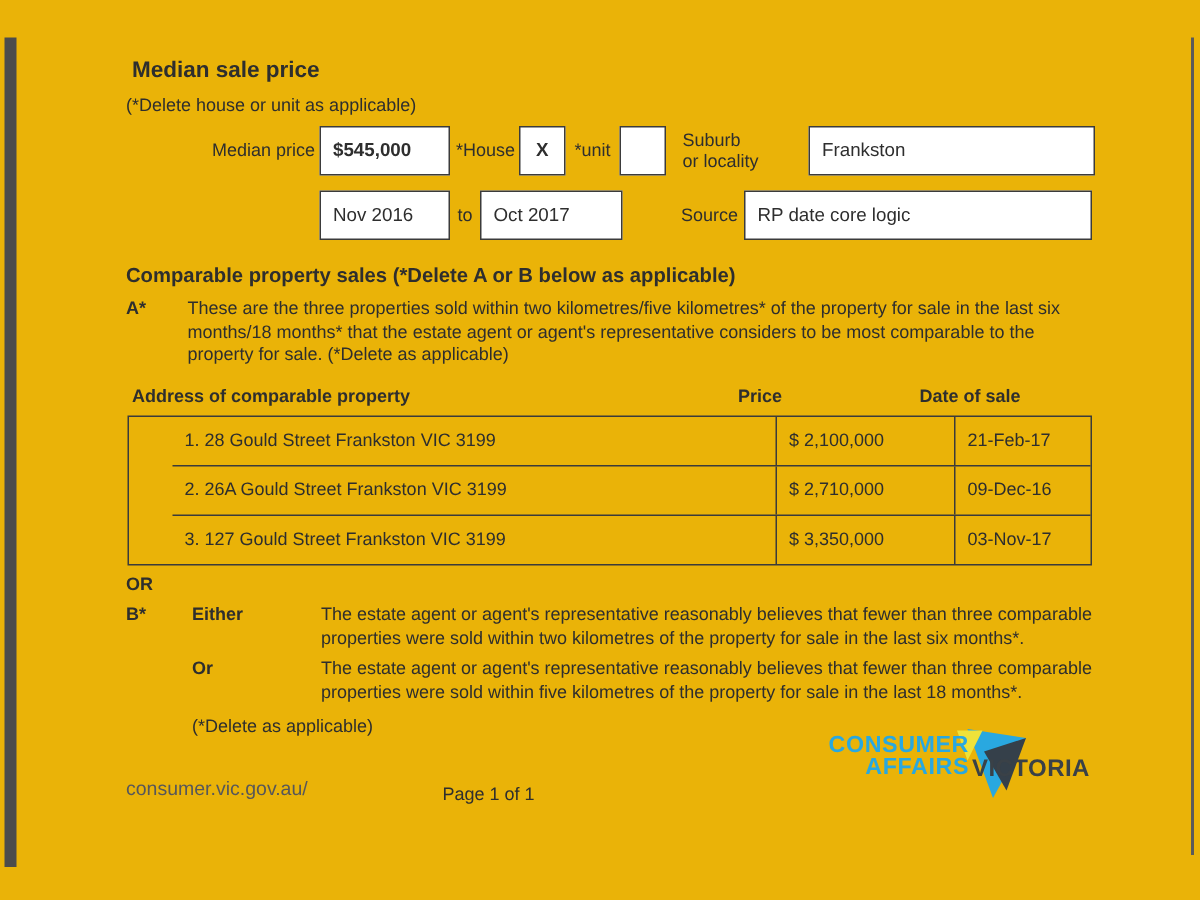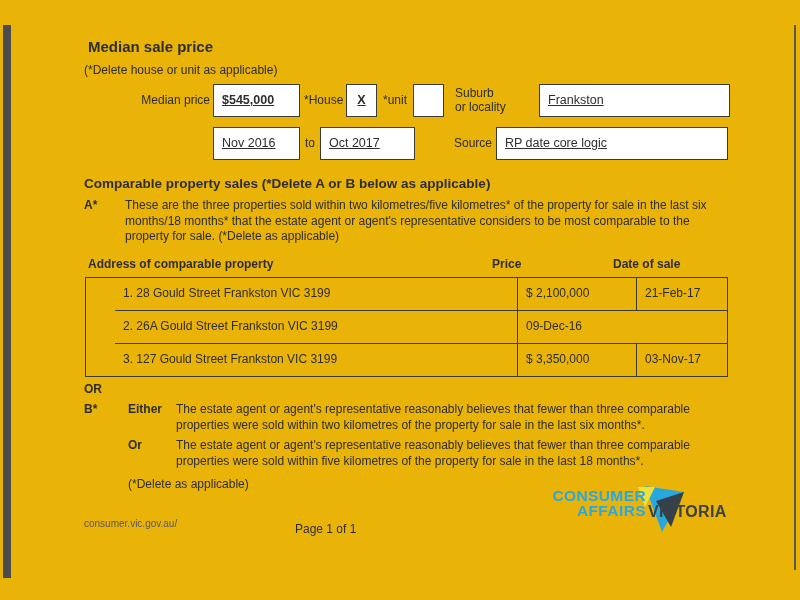--- a/index.html
+++ b/index.html
@@ -5,21 +5,21 @@
   html,body{margin:0;padding:0;background:#ffffff;}
   .page{position:relative;width:800px;height:600px;background:#eab308;overflow:hidden;
         font-family:"Liberation Sans","DejaVu Sans",sans-serif;color:#2e2e2e;}
   .scan-left-bar{position:absolute;left:3px;top:25px;width:8px;height:553px;background:#4c4c4c;}
   .scan-right-line{position:absolute;left:794px;top:25px;width:2px;height:545px;background:#5a5a5a;}
 
   .title{position:absolute;left:88px;top:38px;font-size:15px;font-weight:bold;}
   .subtitle{position:absolute;left:84px;top:63px;font-size:12px;}
 
   .fieldbox{position:absolute;border:1.5px solid #3b3b3b;background:#fff;font-size:12.5px;
-            line-height:30px;padding-left:8px;box-sizing:border-box;height:33px;text-decoration:underline;}
+            line-height:30px;padding-left:8px;box-sizing:border-box;height:33px;}
   .lbl{position:absolute;font-size:12px;line-height:33px;white-space:nowrap;}
   .lbl.right{text-align:right;}
 
   .row1-median-box{left:213px;top:84px;width:87px;font-weight:bold;}
   .row1-house-box{left:346px;top:84px;width:31px;padding-left:0;text-align:center;font-weight:bold;}
   .row1-unit-box{left:413px;top:84px;width:31px;padding-left:0;text-align:center;font-weight:bold;}
   .row1-suburb-box{left:539px;top:84px;width:191px;}
   .suburb-lbl{position:absolute;left:455px;top:86px;width:80px;font-size:12px;line-height:14px;}
 
   .row2-from-box{left:213px;top:127px;width:87px;}
@@ -44,24 +44,24 @@
   .tc-address{width:403px;border-right:1.5px solid #3b3b3b;}
   .tc-price{width:119px;border-right:1.5px solid #3b3b3b;}
   .tc-date{flex:1;}
 
   .or-label{position:absolute;left:84px;top:382px;font-size:12px;font-weight:bold;}
 
   .clauseB{position:absolute;left:84px;top:402px;width:660px;font-size:12px;line-height:15.5px;}
   .b-block{position:relative;padding-left:92px;box-sizing:border-box;margin-bottom:5px;}
   .b-main-label{position:absolute;left:0;top:0;font-weight:bold;}
   .b-sub-label{position:absolute;left:44px;top:0;font-weight:bold;}
-  .b-text{width:535px;}
+  .b-text{width:535px;margin-left:38px;}
   .b-delete{margin-left:44px;margin-top:8px;}
 
-  .footer-site{position:absolute;left:84px;top:518px;font-size:10px;color:#57575a;}
+  .footer-site{position:absolute;left:84px;top:518px;font-size:13px;color:#57575a;}
   .footer-page{position:absolute;left:295px;top:522px;font-size:12px;}
   .cav-logo{position:absolute;left:548px;top:484px;}
 </style>
 </head>
 <body>
 
 <div class="page">
   <div class="scan-left-bar"></div>
   <div class="scan-right-line"></div>
 
@@ -98,20 +98,21 @@
   <div class="th th-date">Date of sale</div>
 
   <div class="ctable">
     <div class="trow">
       <div class="tcell tc-address">1. 28 Gould Street Frankston VIC 3199</div>
       <div class="tcell tc-price">$ 2,100,000</div>
       <div class="tcell tc-date">21-Feb-17</div>
     </div>
     <div class="trow">
       <div class="tcell tc-address">2. 26A Gould Street Frankston VIC 3199</div>
+      <div class="tcell tc-price">$ 2,710,000</div>
       <div class="tcell tc-date">09-Dec-16</div>
     </div>
     <div class="trow">
       <div class="tcell tc-address">3. 127 Gould Street Frankston VIC 3199</div>
       <div class="tcell tc-price">$ 3,350,000</div>
       <div class="tcell tc-date">03-Nov-17</div>
     </div>
   </div>
 
   <div class="or-label">OR</div>

